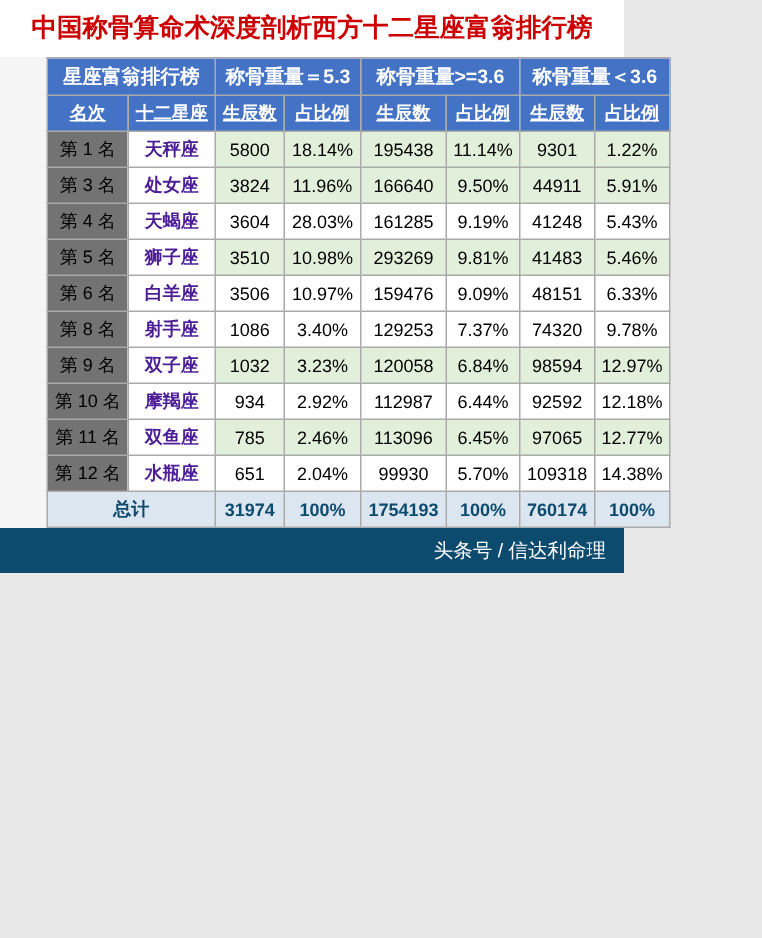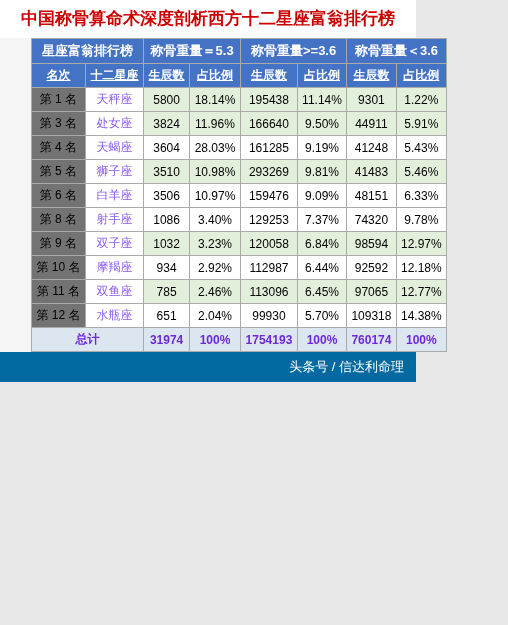--- a/index.html
+++ b/index.html
@@ -39,26 +39,26 @@
       font-size: 13px;
       font-weight: bold;
     }
     .header-sub th {
       background: #4472c4;
       color: white;
       font-size: 12px;
       text-decoration: underline;
     }
     .rank-col { background: #737373; color: #000; }
-    .zodiac-col { color: #8b5cf6; font-weight: normal; background: #fff; }
+    .zodiac-col { color: #4c1d95; font-weight: bold; background: #fff; }
     .high-row { background: #e2efda; }
     .medium-row { background: #fff; }
-    .total-row td { background: #dce6f1; font-weight: bold; color: #6d28d9; }
+    .total-row td { background: #dce6f1; font-weight: bold; color: #0c4a6e; }
     .footer {
-      background: #0369a1;
+      background: #0c4a6e;
       color: white;
       text-align: right;
       padding: 6px 12px;
       font-size: 13px;
     }
   </style>
 </head>
 <body>
 
 <div class="container">

